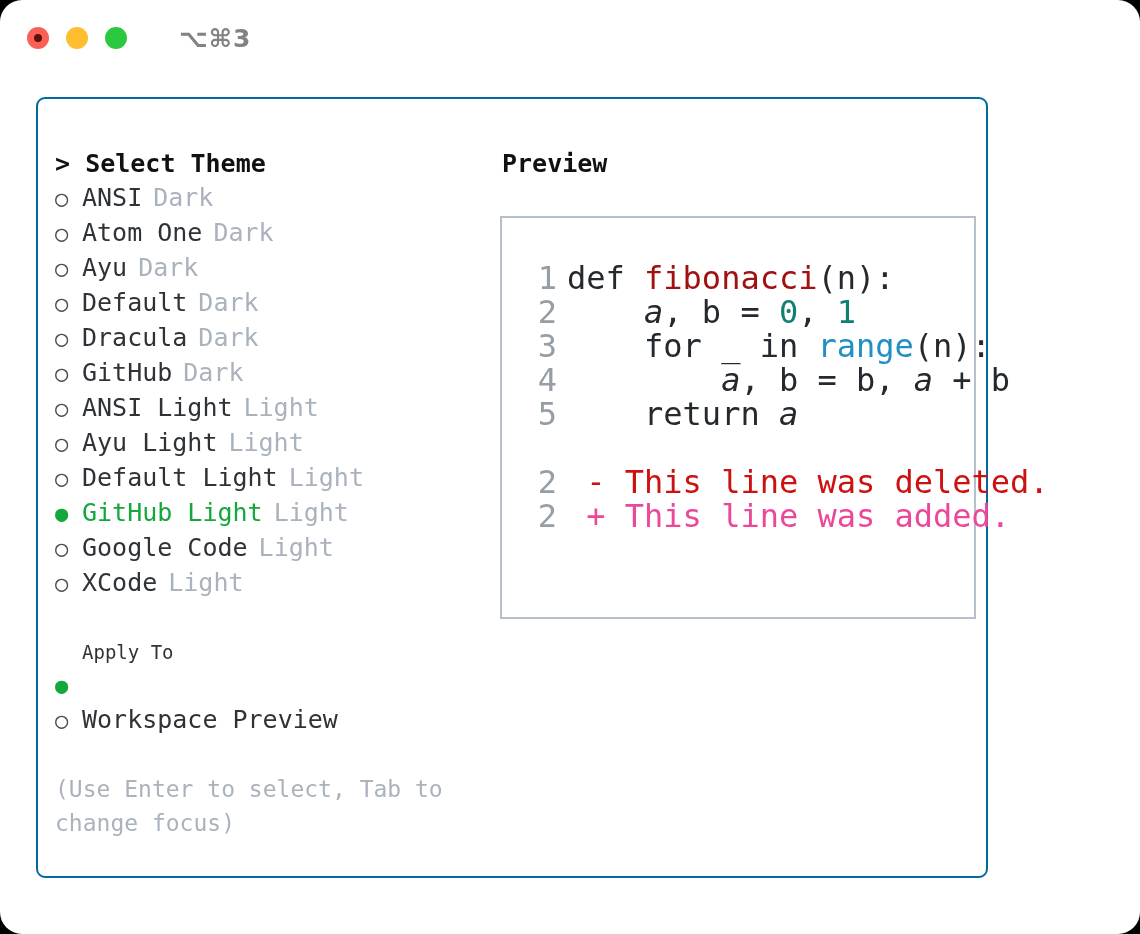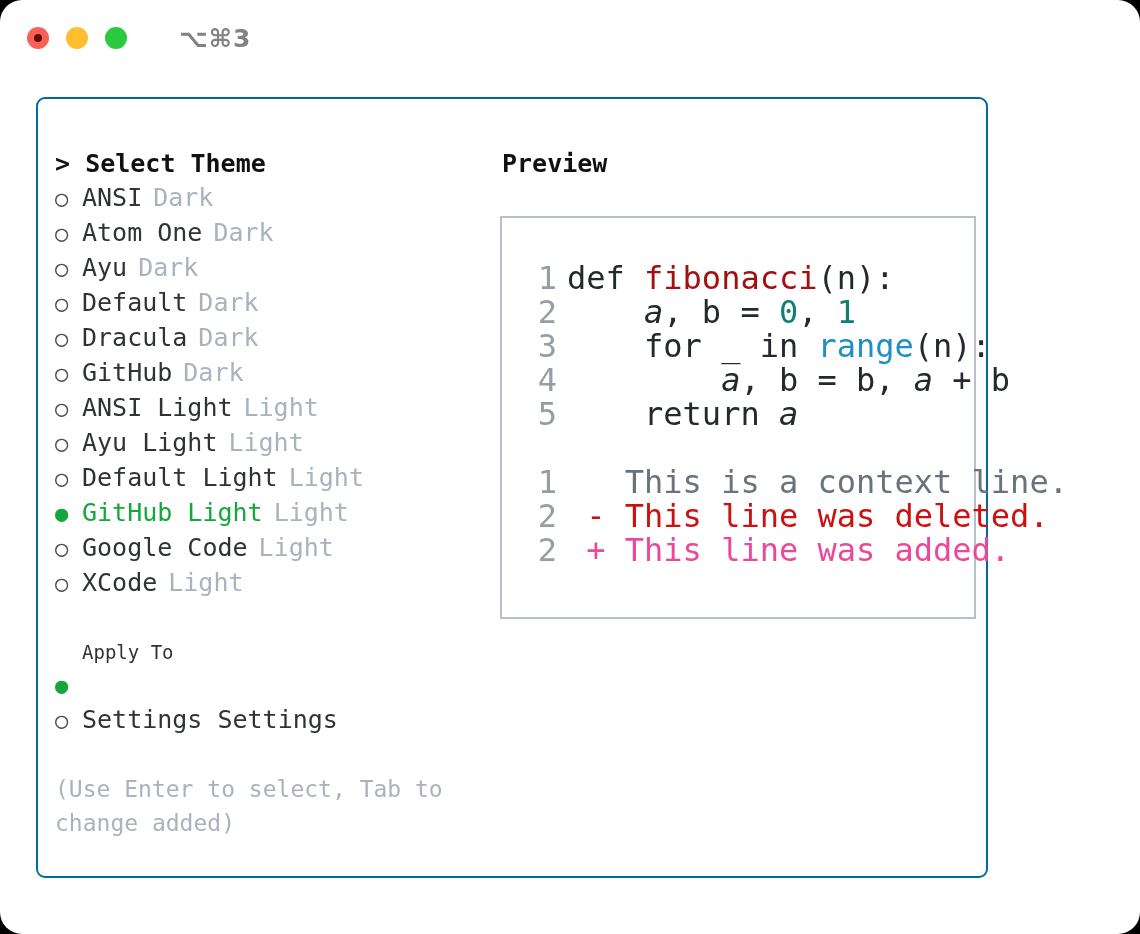--- a/index.html
+++ b/index.html
@@ -228,40 +228,39 @@
             <div class="opt-row"><span class="opt-marker">○</span><span class="opt-label">Google Code</span><span class="opt-tag">Light</span></div>
             <div class="opt-row"><span class="opt-marker">○</span><span class="opt-label">XCode</span><span class="opt-tag">Light</span></div>
           </div>
 
         <div class="spacer-sm"></div>
 
         <div class="apply-head">Apply To</div>
 
         <div id="apply-list">
             <div class="opt-row selected"><span class="opt-marker">●</span></div>
-            <div class="opt-row"><span class="opt-marker">○</span><span class="opt-label">Settings Settings</span></div>
+            <div class="opt-row"><span class="opt-marker">○</span><span class="opt-label">Workspace Preview</span></div>
           </div>
 
-        <div class="hint">(Use Enter to select, Tab to change added)</div>
+        <div class="hint">(Use Enter to select, Tab to change focus)</div>
       </div>
 
       <div class="right-col">
         <div class="preview-head">Preview</div>
 
         <div class="preview-box">
           <div id="code-sample">
               <div class="code-line"><span class="ln">1</span><span>def </span><span class="tok-fn">fibonacci</span><span>(n):</span></div>
               <div class="code-line"><span class="ln">2</span><span>    </span><span class="tok-var">a</span><span>, b = </span><span class="tok-num">0</span><span>, </span><span class="tok-num">1</span></div>
               <div class="code-line"><span class="ln">3</span><span>    for _ in </span><span class="tok-call">range</span><span>(n):</span></div>
               <div class="code-line"><span class="ln">4</span><span>        </span><span class="tok-var">a</span><span>, b = b, </span><span class="tok-var">a</span><span> + b</span></div>
               <div class="code-line"><span class="ln">5</span><span>    return </span><span class="tok-var">a</span></div>
             </div>
           <div class="gap-lines"></div>
           <div id="diff-sample">
-              <div class="code-line"><span class="ln">1</span><span class="diff-ctx">   This is a context line.</span></div>
               <div class="code-line"><span class="ln">2</span><span class="diff-del"> - This line was deleted.</span></div>
               <div class="code-line"><span class="ln">2</span><span class="diff-add"> + This line was added.</span></div>
             </div>
         </div>
       </div>
 
     </div>
   </div>
 </div>
 

